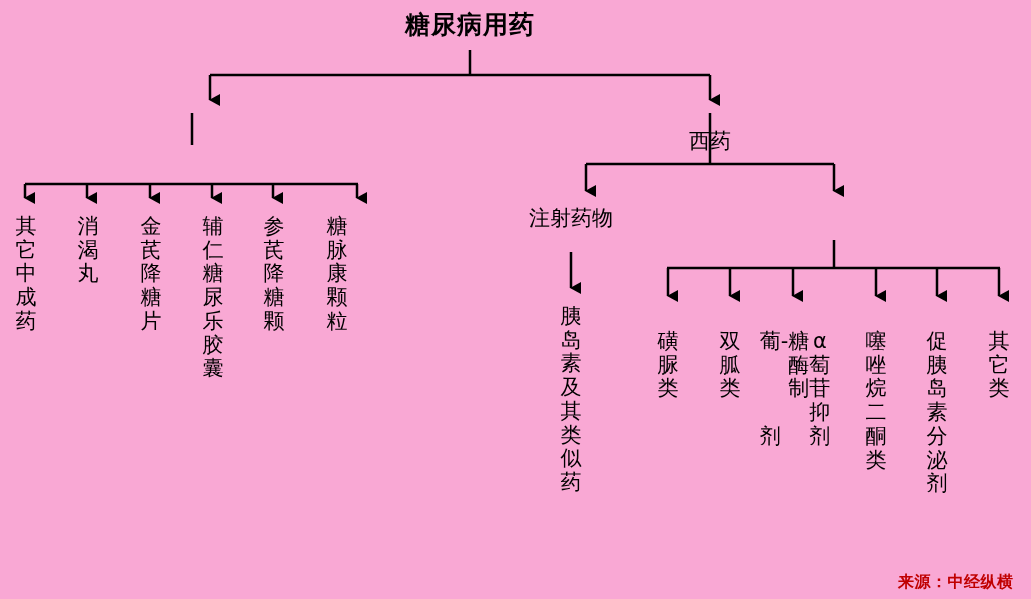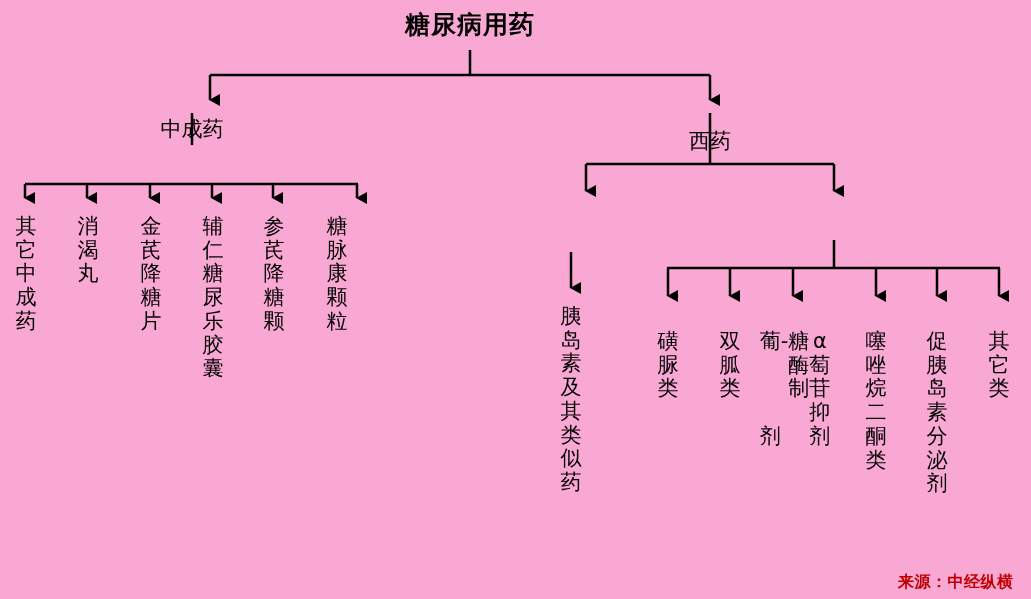--- a/index.html
+++ b/index.html
@@ -114,24 +114,24 @@
     <line x1="668" y1="268" x2="668" y2="296" stroke="#000" stroke-width="2.5" marker-end="url(#arrow)"></line>
     <line x1="730" y1="268" x2="730" y2="296" stroke="#000" stroke-width="2.5" marker-end="url(#arrow)"></line>
     <line x1="793" y1="268" x2="793" y2="296" stroke="#000" stroke-width="2.5" marker-end="url(#arrow)"></line>
     <line x1="876" y1="268" x2="876" y2="296" stroke="#000" stroke-width="2.5" marker-end="url(#arrow)"></line>
     <line x1="937" y1="268" x2="937" y2="296" stroke="#000" stroke-width="2.5" marker-end="url(#arrow)"></line>
     <line x1="999" y1="268" x2="999" y2="296" stroke="#000" stroke-width="2.5" marker-end="url(#arrow)"></line>
   </svg>
 
   <div class="node title-node" style="left:335px; top:12px; width:270px;">糖尿病用药</div>
 
-  <div class="node level2-node" style="left:132px; top:118px; width:120px;">中成药</div>
 
   <div class="node level2-node" style="left:660px; top:130px; width:100px;">西药</div>
 
+  <div class="node level3-node" style="left:503px; top:207px; width:136px;">注射药物</div>
 
 
   <div class="node leaf" style="left:9px; top:215px; width:34px;"><span class="ch">其</span><span class="ch">它</span><span class="ch">中</span><span class="ch">成</span><span class="ch">药</span></div>
 
   <div class="node leaf" style="left:71px; top:215px; width:34px;"><span class="ch">消</span><span class="ch">渴</span><span class="ch">丸</span></div>
 
   <div class="node leaf" style="left:134px; top:215px; width:34px;"><span class="ch">金</span><span class="ch">芪</span><span class="ch">降</span><span class="ch">糖</span><span class="ch">片</span></div>
 
   <div class="node leaf" style="left:196px; top:215px; width:34px;"><span class="ch">辅</span><span class="ch">仁</span><span class="ch">糖</span><span class="ch">尿</span><span class="ch">乐</span><span class="ch">胶</span><span class="ch">囊</span></div>
 

